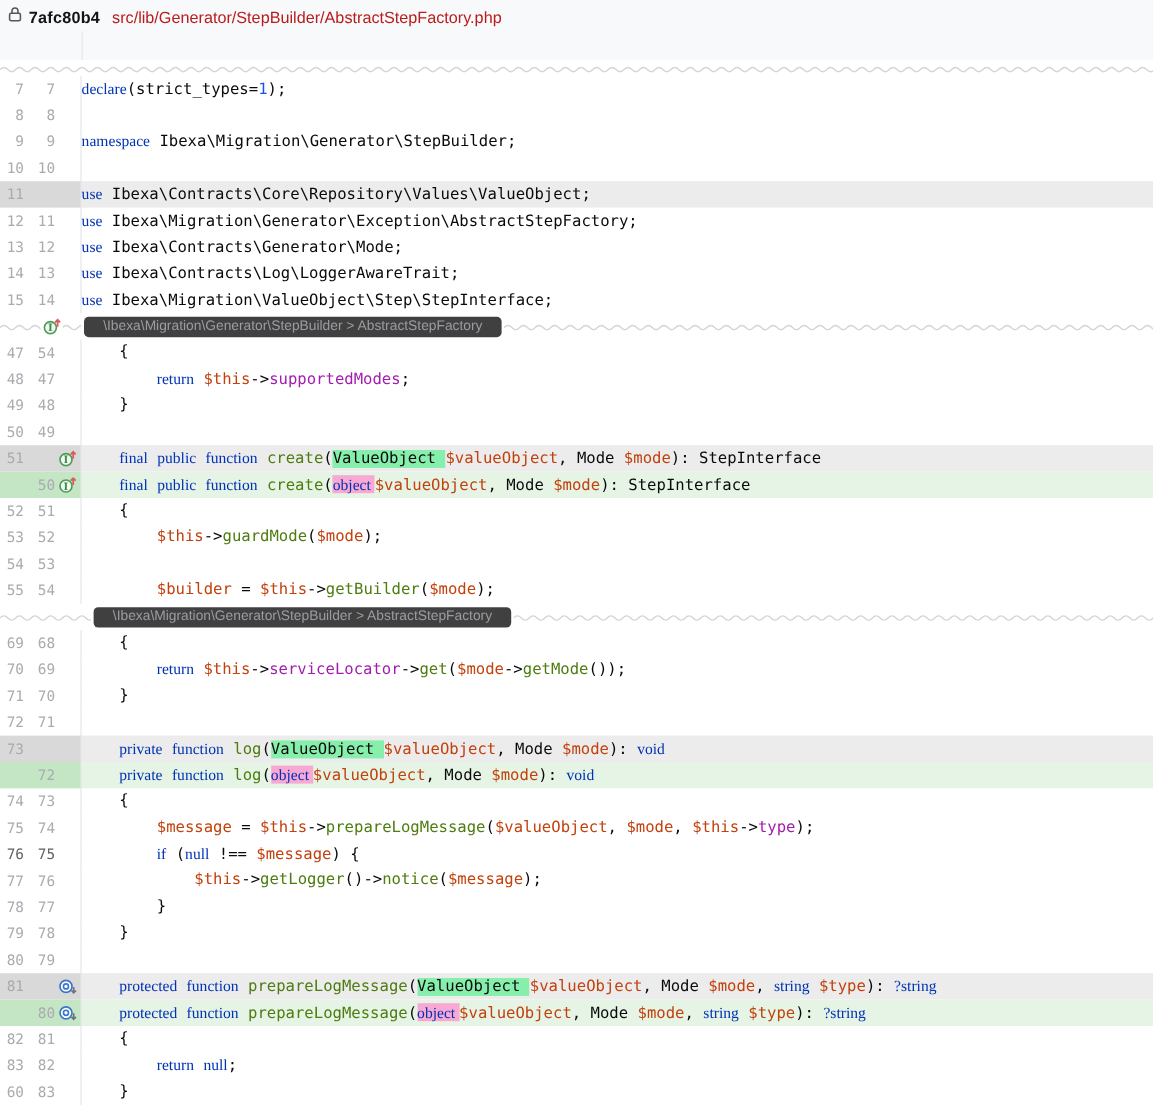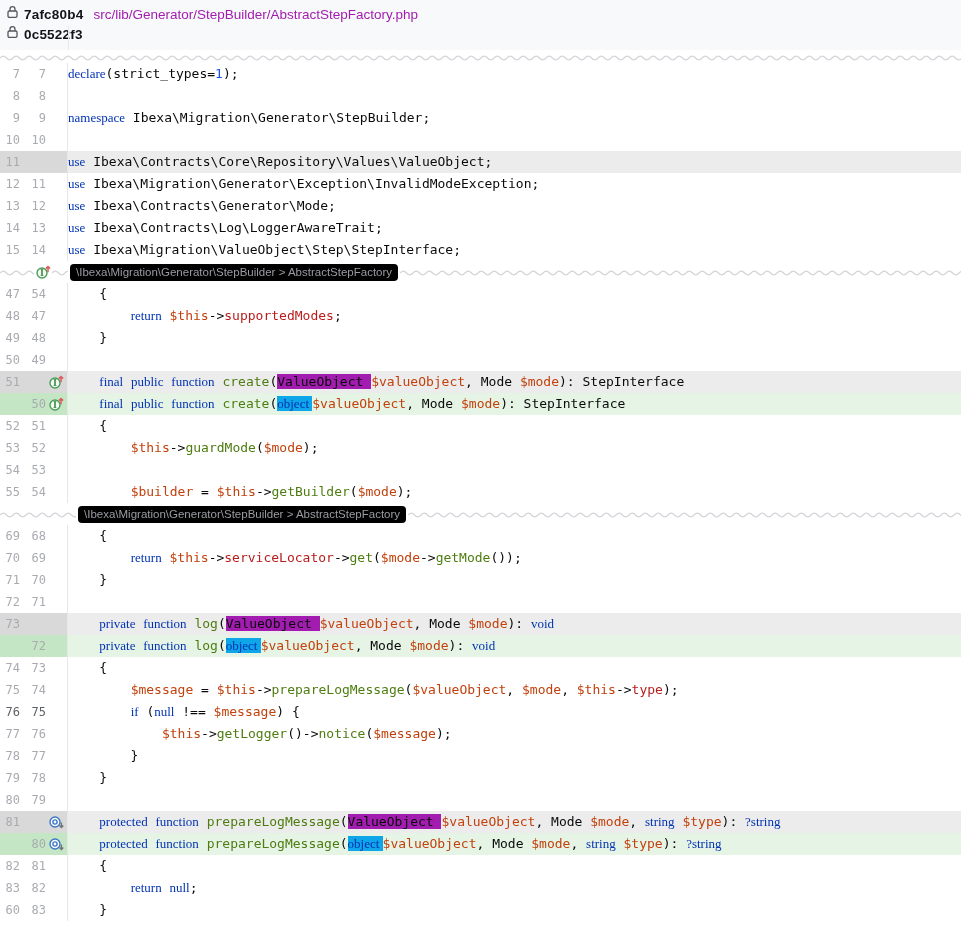--- a/index.html
+++ b/index.html
@@ -4,51 +4,51 @@
 <style>
   html,body{margin:0;padding:0;background:#fff;}
   .app{position:relative;width:961px;height:925px;overflow:hidden;background:#fff;
        font-family:"Liberation Sans",sans-serif;}
   
   .sliver{position:absolute;top:0;border-radius:0 0 3px 3px;}
   
   .header{position:relative;height:50px;background:#F8F9FB;box-sizing:border-box;padding-top:4px;}
   .rev{display:flex;align-items:center;height:20px;padding-left:6px;}
   .rev .hash{font-size:13.5px;font-weight:bold;color:#131419;margin-left:5px;letter-spacing:.2px;}
-  .rev .path{font-size:13.5px;color:#a21caf;margin-left:10px;}
+  .rev .path{font-size:13.5px;color:#b91c1c;margin-left:10px;}
   .gutter-border-header{position:absolute;left:68px;top:26px;width:1px;height:24px;background:#E6E7EA;}
   .wave-row{height:13px;display:flex;align-items:center;background:#fff;}
   .wave{display:block;height:8px;overflow:hidden;}
   .wave.full{width:100%;}
   
   .diff{background:#fff;}
   .row{height:22px;display:flex;}
   .gutter{flex:0 0 68px;width:68px;box-sizing:border-box;border-right:1px solid #E6E7EA;
           display:flex;align-items:center;}
   .ln{display:inline-block;text-align:right;font:12px "DejaVu Sans Mono",monospace;color:#A9ABB1;}
   .ln.l{width:20px;} .ln.r{width:24px;margin-left:2px;}
   .row.em .ln{color:#5E6166;}
   .icon-slot{flex:0 0 20px;width:20px;display:flex;justify-content:center;align-items:center;}
   .code{flex:1;white-space:pre;font:13px "DejaVu Sans Mono",monospace;line-height:22px;color:#0A0A0A;}
   .row.del .gutter{background:#D9D9D9;}
   .row.del .code{background:#ECECEC;}
   .row.add .gutter{background:#C4E6C4;}
   .row.add .code{background:#E6F4E6;}
   .tk-kw{color:#0033B3;font-family:Liberation Serif, serif;} .tk-fn{color:#4d7c0f;} .tk-var{color:#c2410c;}
-  .tk-prop{color:#b91c1c;} .tk-num{color:#1750EB;} .tk-pl{color:#0A0A0A;}
-  .hl-del{background:#a21caf;} .hl-add{background:#0ea5e9;}
+  .tk-prop{color:#a21caf;} .tk-num{color:#1750EB;} .tk-pl{color:#0A0A0A;}
+  .hl-del{background:#86efac;} .hl-add{background:#f9a8d4;}
   
   .sep{height:22px;display:flex;align-items:center;}
   .sep .wave.wa{flex:0 0 34px;width:34px;}
   .sep .wave.wb{flex:0 0 76px;width:76px;}
   .sep .wave.wc{flex:0 0 16px;width:16px;}
   .sep .wave.wfill{flex:1;}
   .gicon{flex:0 0 18px;width:18px;display:flex;justify-content:center;align-items:center;}
-  .chip{background:#000000;border-radius:4px;font-size:11.5px;color:#9A9CA2;
-        padding:2px 6px;white-space:nowrap;margin:0 2px;line-height:13px;}
+  .chip{background:#404040;border-radius:4px;font-size:11.5px;color:#9A9CA2;
+        padding:2px 16px;white-space:nowrap;margin:0 2px;line-height:13px;}
 </style>
 </head>
 <body>
 
 <div class="app">
 
   <div class="sliver" style="left:383px;width:36px;height:2px;background:#DFE0EA;"></div>
   <div class="sliver" style="left:424px;width:57px;height:2px;background:#E7E8EF;"></div>
   <div class="sliver" style="left:486px;width:34px;height:4px;background:#E2E3EA;"></div>
   <div class="sliver" style="left:533px;width:20px;height:4px;background:#E9E9EC;"></div>
@@ -58,29 +58,20 @@
   <div class="header">
     <div class="rev">
       <span>
         <svg width="13" height="14" viewBox="0 0 13 14">
             <rect x="2" y="6" width="9" height="6.3" rx="1.3" fill="none" stroke="#54575D" stroke-width="1.3"></rect>
             <path d="M4 6 V4.2 a2.5 2.5 0 0 1 5 0 V6" fill="none" stroke="#54575D" stroke-width="1.3"></path>
           </svg>
       </span>
       <span class="hash">7afc80b4</span>
       <span class="path">src/lib/Generator/StepBuilder/AbstractStepFactory.php</span>
-    </div>
-    <div class="rev">
-      <span>
-        <svg width="13" height="14" viewBox="0 0 13 14">
-            <rect x="2" y="6" width="9" height="6.3" rx="1.3" fill="none" stroke="#54575D" stroke-width="1.3"></rect>
-            <path d="M4 6 V4.2 a2.5 2.5 0 0 1 5 0 V6" fill="none" stroke="#54575D" stroke-width="1.3"></path>
-          </svg>
-      </span>
-      <span class="hash">0c5522f3</span>
     </div>
     <div class="gutter-border-header"></div>
   </div>
 
   <div class="wave-row">
     <span class="wave full">
         <svg width="961" height="8" style="display:block">
           <path d="M0 5 q 3.25 -3.57 6.5 0 q 3.25 3.57 6.5 0 q 3.25 -3.57 6.5 0 q 3.25 3.57 6.5 0 q 3.25 -3.57 6.5 0 q 3.25 3.57 6.5 0 q 3.25 -3.57 6.5 0 q 3.25 3.57 6.5 0 q 3.25 -3.57 6.5 0 q 3.25 3.57 6.5 0 q 3.25 -3.57 6.5 0 q 3.25 3.57 6.5 0 q 3.25 -3.57 6.5 0 q 3.25 3.57 6.5 0 q 3.25 -3.57 6.5 0 q 3.25 3.57 6.5 0 q 3.25 -3.57 6.5 0 q 3.25 3.57 6.5 0 q 3.25 -3.57 6.5 0 q 3.25 3.57 6.5 0 q 3.25 -3.57 6.5 0 q 3.25 3.57 6.5 0 q 3.25 -3.57 6.5 0 q 3.25 3.57 6.5 0 q 3.25 -3.57 6.5 0 q 3.25 3.57 6.5 0 q 3.25 -3.57 6.5 0 q 3.25 3.57 6.5 0 q 3.25 -3.57 6.5 0 q 3.25 3.57 6.5 0 q 3.25 -3.57 6.5 0 q 3.25 3.57 6.5 0 q 3.25 -3.57 6.5 0 q 3.25 3.57 6.5 0 q 3.25 -3.57 6.5 0 q 3.25 3.57 6.5 0 q 3.25 -3.57 6.5 0 q 3.25 3.57 6.5 0 q 3.25 -3.57 6.5 0 q 3.25 3.57 6.5 0 q 3.25 -3.57 6.5 0 q 3.25 3.57 6.5 0 q 3.25 -3.57 6.5 0 q 3.25 3.57 6.5 0 q 3.25 -3.57 6.5 0 q 3.25 3.57 6.5 0 q 3.25 -3.57 6.5 0 q 3.25 3.57 6.5 0 q 3.25 -3.57 6.5 0 q 3.25 3.57 6.5 0 q 3.25 -3.57 6.5 0 q 3.25 3.57 6.5 0 q 3.25 -3.57 6.5 0 q 3.25 3.57 6.5 0 q 3.25 -3.57 6.5 0 q 3.25 3.57 6.5 0 q 3.25 -3.57 6.5 0 q 3.25 3.57 6.5 0 q 3.25 -3.57 6.5 0 q 3.25 3.57 6.5 0 q 3.25 -3.57 6.5 0 q 3.25 3.57 6.5 0 q 3.25 -3.57 6.5 0 q 3.25 3.57 6.5 0 q 3.25 -3.57 6.5 0 q 3.25 3.57 6.5 0 q 3.25 -3.57 6.5 0 q 3.25 3.57 6.5 0 q 3.25 -3.57 6.5 0 q 3.25 3.57 6.5 0 q 3.25 -3.57 6.5 0 q 3.25 3.57 6.5 0 q 3.25 -3.57 6.5 0 q 3.25 3.57 6.5 0 q 3.25 -3.57 6.5 0 q 3.25 3.57 6.5 0 q 3.25 -3.57 6.5 0 q 3.25 3.57 6.5 0 q 3.25 -3.57 6.5 0 q 3.25 3.57 6.5 0 q 3.25 -3.57 6.5 0 q 3.25 3.57 6.5 0 q 3.25 -3.57 6.5 0 q 3.25 3.57 6.5 0 q 3.25 -3.57 6.5 0 q 3.25 3.57 6.5 0 q 3.25 -3.57 6.5 0 q 3.25 3.57 6.5 0 q 3.25 -3.57 6.5 0 q 3.25 3.57 6.5 0 q 3.25 -3.57 6.5 0 q 3.25 3.57 6.5 0 q 3.25 -3.57 6.5 0 q 3.25 3.57 6.5 0 q 3.25 -3.57 6.5 0 q 3.25 3.57 6.5 0 q 3.25 -3.57 6.5 0 q 3.25 3.57 6.5 0 q 3.25 -3.57 6.5 0 q 3.25 3.57 6.5 0 q 3.25 -3.57 6.5 0 q 3.25 3.57 6.5 0 q 3.25 -3.57 6.5 0 q 3.25 3.57 6.5 0 q 3.25 -3.57 6.5 0 q 3.25 3.57 6.5 0 q 3.25 -3.57 6.5 0 q 3.25 3.57 6.5 0 q 3.25 -3.57 6.5 0 q 3.25 3.57 6.5 0 q 3.25 -3.57 6.5 0 q 3.25 3.57 6.5 0 q 3.25 -3.57 6.5 0 q 3.25 3.57 6.5 0 q 3.25 -3.57 6.5 0 q 3.25 3.57 6.5 0 q 3.25 -3.57 6.5 0 q 3.25 3.57 6.5 0 q 3.25 -3.57 6.5 0 q 3.25 3.57 6.5 0 q 3.25 -3.57 6.5 0 q 3.25 3.57 6.5 0 q 3.25 -3.57 6.5 0 q 3.25 3.57 6.5 0 q 3.25 -3.57 6.5 0 q 3.25 3.57 6.5 0 q 3.25 -3.57 6.5 0 q 3.25 3.57 6.5 0 q 3.25 -3.57 6.5 0 q 3.25 3.57 6.5 0 q 3.25 -3.57 6.5 0 q 3.25 3.57 6.5 0 q 3.25 -3.57 6.5 0 q 3.25 3.57 6.5 0 q 3.25 -3.57 6.5 0 q 3.25 3.57 6.5 0 q 3.25 -3.57 6.5 0 q 3.25 3.57 6.5 0 q 3.25 -3.57 6.5 0 q 3.25 3.57 6.5 0 q 3.25 -3.57 6.5 0 q 3.25 3.57 6.5 0 q 3.25 -3.57 6.5 0 q 3.25 3.57 6.5 0 q 3.25 -3.57 6.5 0 q 3.25 3.57 6.5 0 q 3.25 -3.57 6.5 0 q 3.25 3.57 6.5 0 q 3.25 -3.57 6.5 0 q 3.25 3.57 6.5 0" fill="none" stroke="#D4D5D9" stroke-width="1.2"></path>
         </svg>
       </span>
@@ -126,21 +117,21 @@
           <span class="icon-slot"></span>
         </div>
         <div class="code"><span class="tk-kw">use</span><span class="tk-pl"> Ibexa\Contracts\Core\Repository\Values\ValueObject;</span></div>
       </div>
       <div class="row">
         <div class="gutter">
           <span class="ln l">12</span>
           <span class="ln r">11</span>
           <span class="icon-slot"></span>
         </div>
-        <div class="code"><span class="tk-kw">use</span><span class="tk-pl"> Ibexa\Migration\Generator\Exception\InvalidModeException;</span></div>
+        <div class="code"><span class="tk-kw">use</span><span class="tk-pl"> Ibexa\Migration\Generator\Exception\AbstractStepFactory;</span></div>
       </div>
       <div class="row">
         <div class="gutter">
           <span class="ln l">13</span>
           <span class="ln r">12</span>
           <span class="icon-slot"></span>
         </div>
         <div class="code"><span class="tk-kw">use</span><span class="tk-pl"> Ibexa\Contracts\Generator\Mode;</span></div>
       </div>
       <div class="row">

